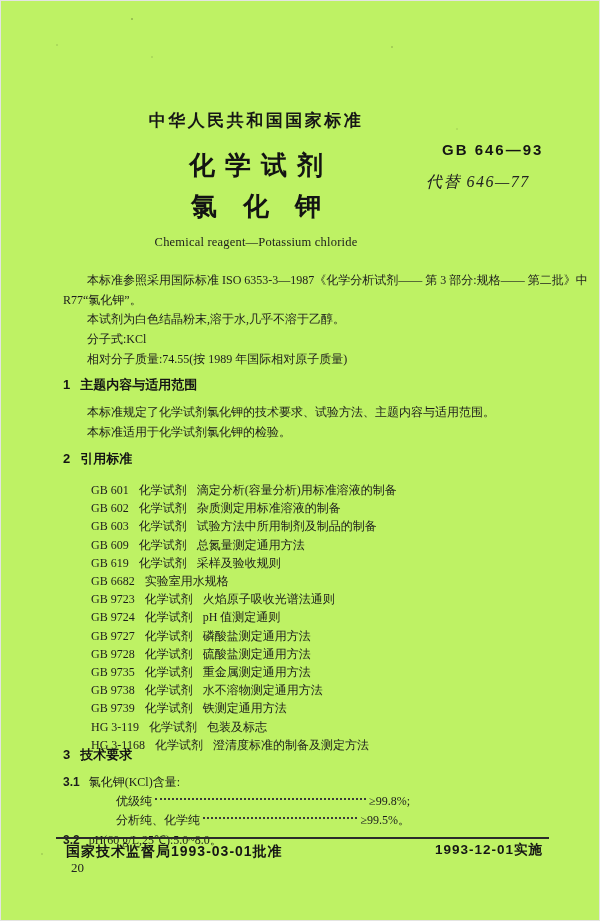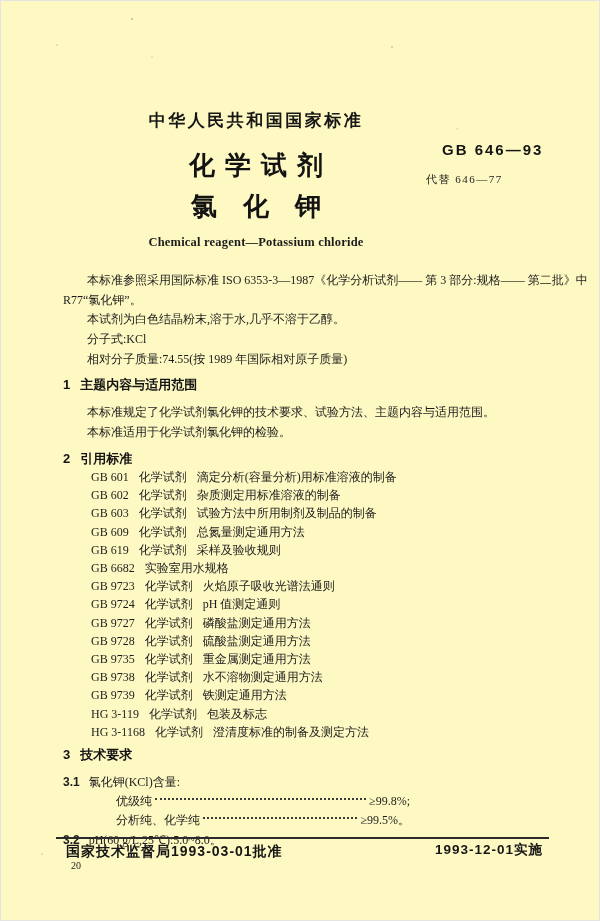--- a/index.html
+++ b/index.html
@@ -1,21 +1,21 @@
 <!DOCTYPE html>
 <html><head>
 <meta charset="utf-8">
 <style>
   * { margin:0; padding:0; box-sizing:border-box; }
   html,body { background:#ffffff; }
   .page {
     position:relative;
     width:600px; height:921px;
     margin:0 auto;
-    background:#fef9c3;
+    background:#bef264;
     border:1px solid #e4e4e2;
     overflow:hidden;
     font-family:"Liberation Serif", serif;
     color:#1c1c1c;
   }
   
   .page::before{
     content:"";
     position:absolute; left:130px; top:17px; width:2px; height:2px;
     background:rgba(0,0,0,.25); border-radius:50%;
@@ -26,46 +26,46 @@
 
   
   .header-block{ position:absolute; left:55px; top:108px; width:400px; text-align:center; }
   .std-label{
     font-family:"Liberation Sans", sans-serif; font-weight:bold;
     font-size:17px; letter-spacing:2.5px; color:#161616;
   }
   .title-line{ font-family:"Liberation Sans", sans-serif; font-weight:bold; color:#131313; }
   .title-l1{ margin-top:16px; font-size:26px; letter-spacing:10px; margin-right:-10px; }
   .title-l2{ margin-top:6px;  font-size:26px; letter-spacing:26px; margin-right:-26px; }
-  .title-en{ margin-top:11px; font-size:12.5px; font-weight:bold; letter-spacing:.2px; }
+  .title-en{ margin-top:11px; font-size:12.5px; font-weight:normal; letter-spacing:.2px; }
 
   .gb-block{ position:absolute; left:425px; top:140px; }
   .gb-number{
     font-family:"Liberation Sans", sans-serif; font-weight:bold;
     font-size:15px; letter-spacing:2px; margin-left:16px; color:#141414;text-align:center;
   }
-  .gb-replaces{ margin-top:14px; font-size:11px; letter-spacing:1.5px; color:#222; }
+  .gb-replaces{ margin-top:14px; font-size:16px; letter-spacing:1.5px; color:#222;font-style:italic; }
 
   
   .body-col{ position:absolute; left:62px; top:270px; width:486px; font-size:12px; }
   .line{ white-space:nowrap; }
   .foreword .line{ line-height:19.7px; }
   .indent{ text-indent:24px; }
 
   .sec-heading{
     display:flex; column-gap:10px; align-items:baseline;
     font-family:"Liberation Sans", sans-serif; font-weight:bold;
     font-size:13px; color:#141414; white-space:nowrap;
   }
   .sec1{ position:absolute; left:62px; top:375px; width:486px; font-size:12px; }
   .sec1 .paras{ margin-top:9px; }
   .sec1 .line{ line-height:19.5px; }
 
   .sec2{ position:absolute; left:62px; top:449px; width:486px; font-size:12px; }
-  .ref-list{ margin-top:0; margin-left:28px; }
+  .ref-list{ margin-top:13px; margin-left:28px; }
   .ref-row{ display:flex; column-gap:10px; line-height:18.2px; white-space:nowrap; }
   .ref-row span:empty{ display:none; }
 
   .sec3{ position:absolute; left:62px; top:745px; width:486px; font-size:12px; }
   .clause{ display:flex; column-gap:9px; white-space:nowrap; line-height:19px; }
   .clause-31{ margin-top:9px; }
   .clause-num{ font-family:"Liberation Sans", sans-serif; font-weight:bold; font-size:12px; }
   .grade-line{
     display:flex; align-items:center; width:294px;
     margin-left:53px; line-height:18.5px; white-space:nowrap;
@@ -78,21 +78,21 @@
   .footer-approved{
     position:absolute; left:65px; top:842px;
     font-family:"Liberation Sans", sans-serif; font-weight:bold;
     font-size:14px; letter-spacing:1px; color:#151515; white-space:nowrap;
   }
   .footer-implemented{
     position:absolute; right:56px; top:840px;
     font-family:"Liberation Sans", sans-serif; font-weight:bold;
     font-size:13.5px; letter-spacing:1px; color:#151515; white-space:nowrap;
   }
-  .page-number{ position:absolute; left:70px; top:859px; font-size:10px; color:#222;text-align:right; }
+  .page-number{ position:absolute; left:70px; top:859px; font-size:13px; color:#222;text-align:right; }
 </style>
 </head>
 <body>
 
 <div class="page">
 
   <div class="header-block">
     <div class="std-label">中华人民共和国国家标准</div>
     <div class="title-line title-l1">化学试剂</div>
     <div class="title-line title-l2">氯化钾</div>

